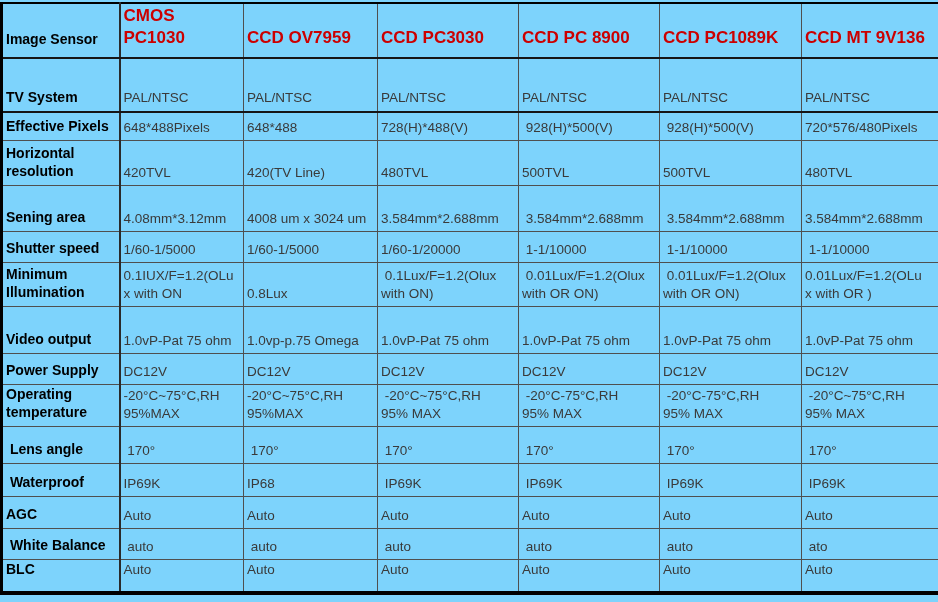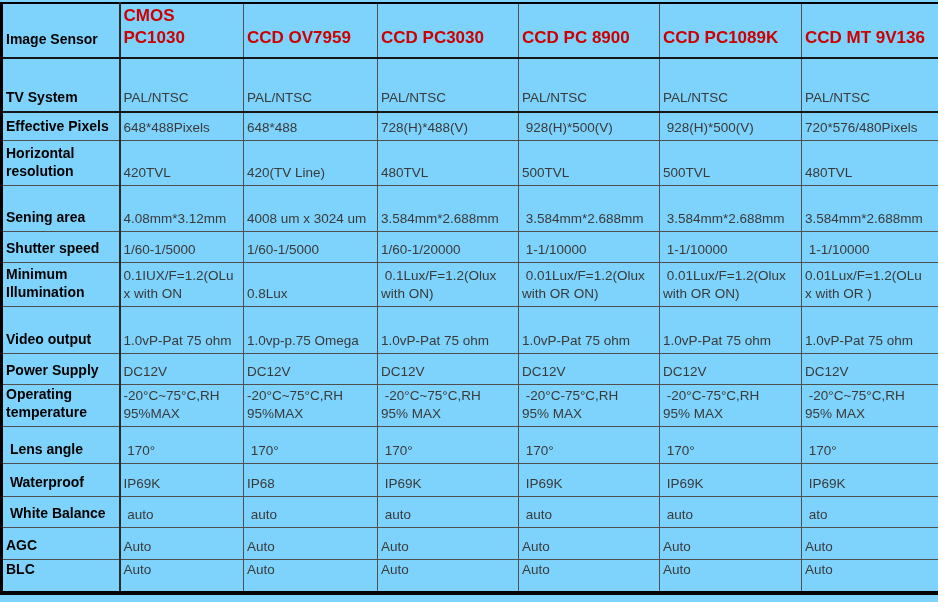--- a/index.html
+++ b/index.html
@@ -197,37 +197,37 @@
         </tr>
         <tr style="height: 33px;">
           <th> Waterproof</th>
           <td>IP69K</td>
           <td>IP68</td>
           <td> IP69K</td>
           <td> IP69K</td>
           <td> IP69K</td>
           <td> IP69K</td>
         </tr>
+        <tr style="height: 32px;">
+          <th>AGC</th>
+          <td>Auto</td>
+          <td>Auto</td>
+          <td>Auto</td>
+          <td>Auto</td>
+          <td>Auto</td>
+          <td>Auto</td>
+        </tr>
         <tr style="height: 31px;">
           <th> White Balance</th>
           <td> auto</td>
           <td> auto</td>
           <td> auto</td>
           <td> auto</td>
           <td> auto</td>
           <td> ato</td>
-        </tr>
-        <tr style="height: 32px;">
-          <th>AGC</th>
-          <td>Auto</td>
-          <td>Auto</td>
-          <td>Auto</td>
-          <td>Auto</td>
-          <td>Auto</td>
-          <td>Auto</td>
         </tr>
         <tr style="height: 22px;">
           <th>BLC</th>
           <td>Auto</td>
           <td>Auto</td>
           <td>Auto</td>
           <td>Auto</td>
           <td>Auto</td>
           <td>Auto</td>
         </tr>

